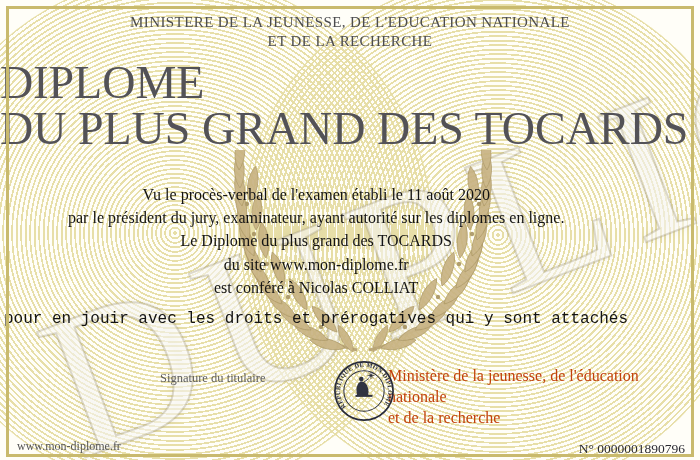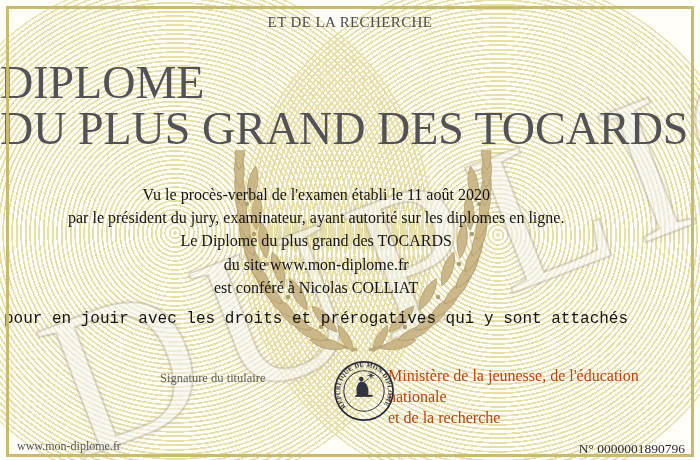--- a/index.html
+++ b/index.html
@@ -117,20 +117,21 @@
         <circle cx="63" cy="147" r="2.2" fill="#ab9765"></circle>
         <circle cx="42" cy="114" r="2.2" fill="#ab9765"></circle>
         <circle cx="29" cy="84" r="2.2" fill="#ab9765"></circle>
         <circle cx="22" cy="54" r="2.2" fill="#ab9765"></circle>
       </g>
       <use href="#branch" transform="translate(276,0) scale(-1,1)"></use>
     </g>
   </svg>
 
   <div class="txt ministry-header">
+    <div>MINISTERE DE LA JEUNESSE, DE L'EDUCATION NATIONALE</div>
     <div>ET DE LA RECHERCHE</div>
   </div>
 
   <div class="txt title">
     <div>DIPLOME</div>
     <div>DU PLUS GRAND DES TOCARDS</div>
   </div>
 
   <div class="txt body-block">
     <div>Vu le procès-verbal de l'examen établi le 11 août 2020</div>

